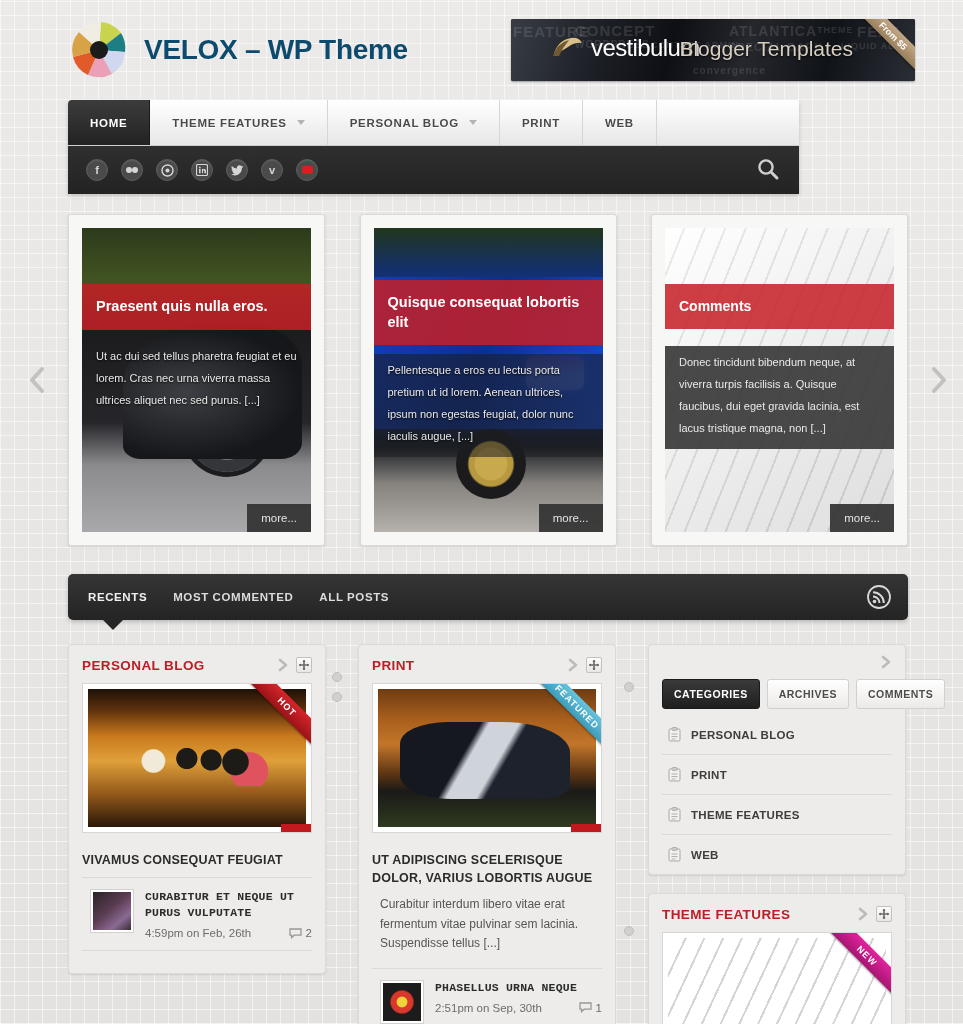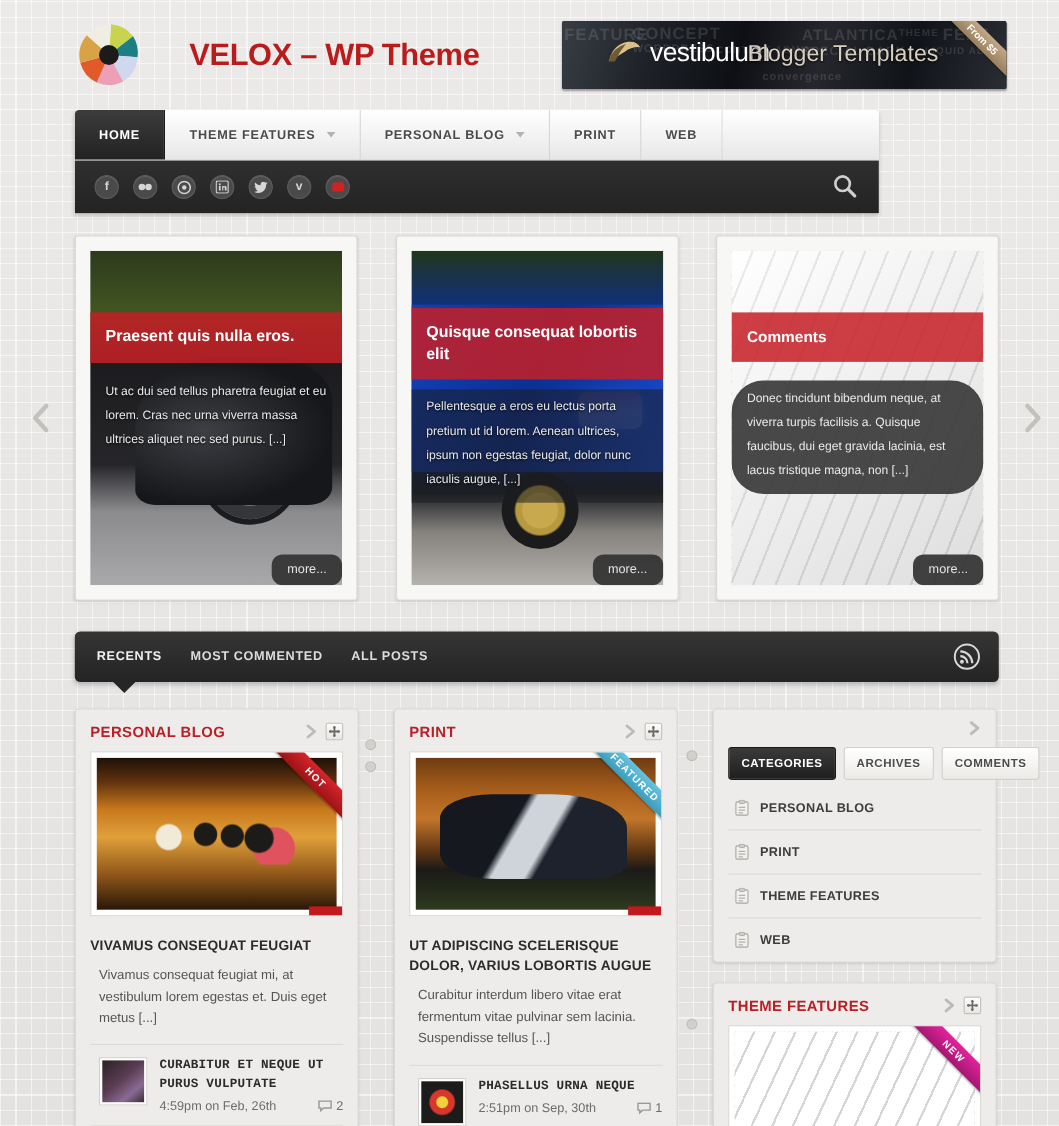--- a/index.html
+++ b/index.html
@@ -24,24 +24,23 @@
     height: 100px;
     display: flex;
     align-items: center;
     padding: 0 48px 0 68px;
   }
   .logo-block { display: flex; align-items: center; flex: 0 0 auto; }
   .logo-mark { width: 62px; height: 62px; position: relative; margin-right: 14px; flex: none; }
   .site-title {
     font-size: 28px;
     font-weight: bold;
-    color: #b91c1c;
+    color: #0c4a6e;
     letter-spacing: -.3px;
     white-space: nowrap;
-    margin-left: 28px;
   }
   .ad-banner {
     margin-left: auto;
     width: 404px;
     height: 62px;
     position: relative;
     overflow: hidden;
     background: #15171c;
     border-radius: 2px;
     box-shadow: 0 1px 2px rgba(0,0,0,.35);
@@ -221,29 +220,28 @@
   .st-3 { top: 56px; font-size: 14px; }
   .slide-excerpt {
     position: absolute; left: 0; right: 0;
     color: #e9e9e9; font-size: 11px;
     line-height: 2.0;
     padding: 5px 14px 10px;
     z-index: 2;
   }
   .se-1 { top: 112px; text-shadow: 0 1px 2px rgba(0,0,0,.9); }
   .se-2 { top: 126px; background: rgba(28,30,34,.55); text-shadow: 0 1px 2px rgba(0,0,0,.9); }
-  .se-3 { top: 118px; background: rgba(58,58,58,.92); border-radius: 29px; }
+  .se-3 { top: 118px; background: rgba(58,58,58,.92); }
   .more-btn {
     position: absolute; right: 0; bottom: 0;
     background: rgba(50,50,50,.92);
     color: #e3e3e3; font-size: 11.5px;
     padding: 8px 14px;
     cursor: pointer;
     z-index: 3;
-    border-radius: 10px;
   }
   .slider-arrow {
     position: absolute; top: 50%; transform: translateY(-50%);
     width: 22px; height: 30px; cursor: pointer;
   }
   .slider-arrow.left { left: -42px; }
   .slider-arrow.right { right: -42px; }
 
   
   .tabs-bar {
@@ -626,21 +624,20 @@
           </div>
         </div>
 
         <div class="thumb-frame">
           <div class="thumb thumb-sushi"></div>
           <div class="ribbon hot">HOT</div>
           <div class="badge-count">0</div>
         </div>
 
         <div class="post-title">VIVAMUS CONSEQUAT FEUGIAT</div>
-        <div class="post-excerpt">Vivamus consequat feugiat mi, at vestibulum lorem egestas et. Duis eget metus [...]</div>
 
         <div class="mini-list">
           <div class="mini-item">
             <div class="mini-thumb">
               <div class="mt-inner mt-lav"></div>
             </div>
             <div class="mini-body">
               <div class="mini-title">CURABITUR ET NEQUE UT PURUS VULPUTATE</div>
               <div class="mini-meta">
                 <span>4:59pm on Feb, 26th</span>

